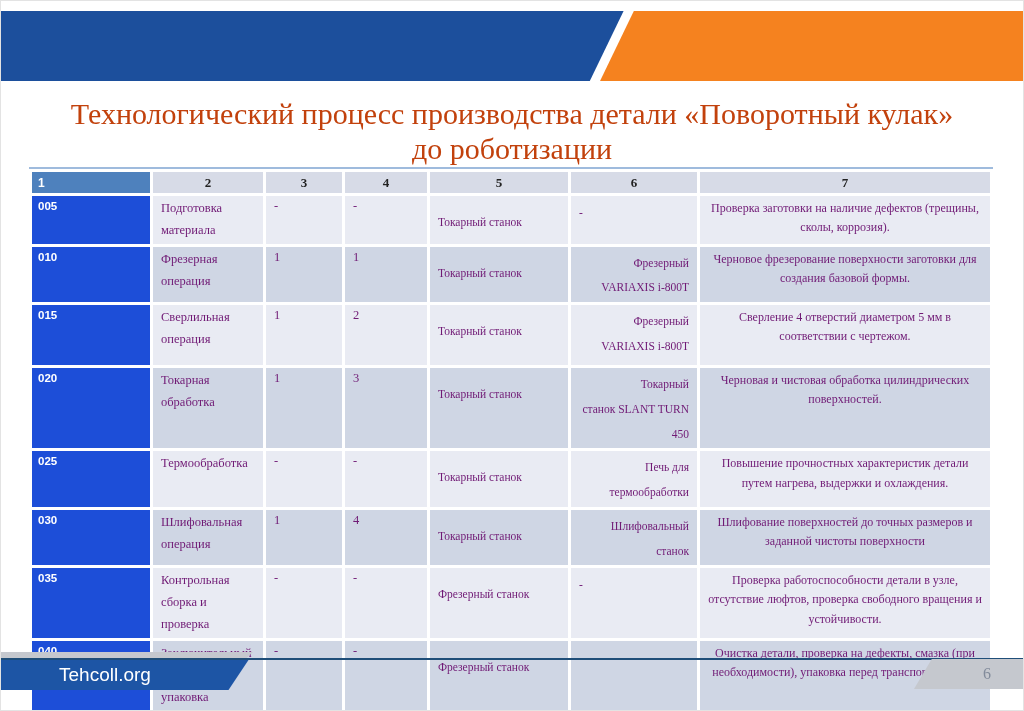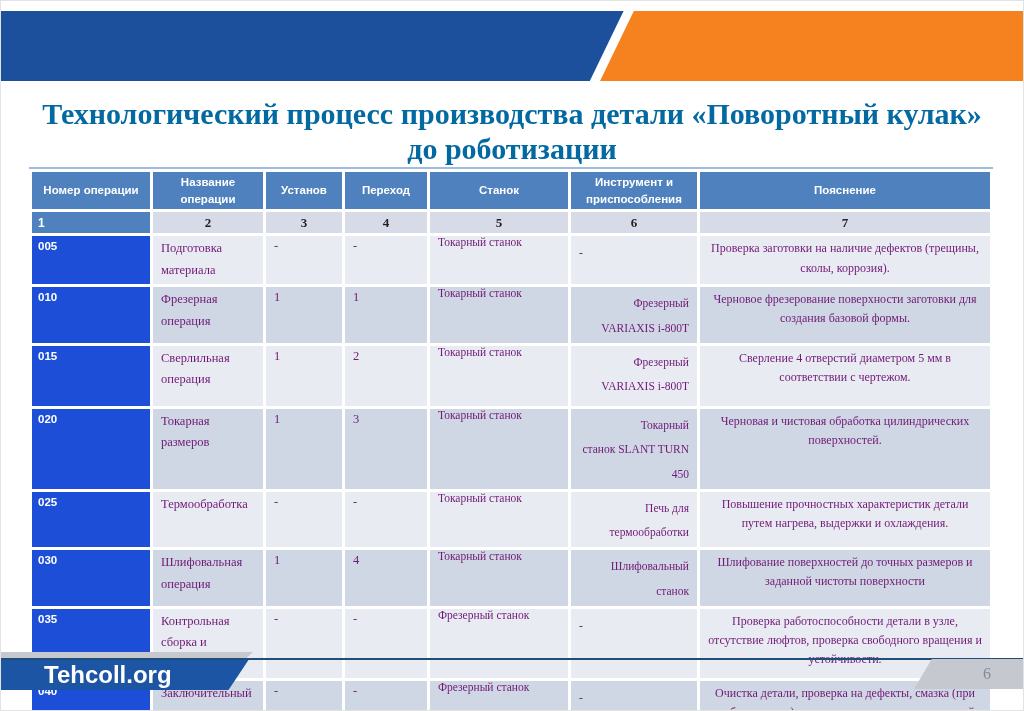--- a/index.html
+++ b/index.html
@@ -11,21 +11,21 @@
   
   .banner{position:absolute;top:10px;left:0;width:1024px;height:70px;}
   .banner-blue{position:absolute;inset:0;background:#1C4F9C;
     clip-path:polygon(0 0,60.8% 0,57.5% 100%,0 100%);}
   .banner-orange{position:absolute;inset:0;background:#F5821F;
     clip-path:polygon(61.8% 0,100% 0,100% 100%,58.5% 100%);}
   .banner-text{position:absolute;left:28px;top:50%;transform:translateY(-50%);
     color:#ffffff;font-size:19px;font-weight:bold;letter-spacing:.2px;}
   
   .slide-title{position:absolute;top:95px;left:0;width:100%;text-align:center;
-    font-family:"Liberation Serif",serif;font-weight:bold;color:#0369a1;
+    font-family:"Liberation Serif",serif;font-weight:normal;color:#c2410c;
     font-size:30px;line-height:1.17;}
   .slide-title span{display:block;}
   
   .proc-table{position:absolute;top:166px;left:28px;width:964px;
     border-collapse:separate;border-spacing:3px;table-layout:fixed;
     border-top:2px solid #9FBBDD;}
   .proc-table col.w1{width:118px}.proc-table col.w2{width:110px}
   .proc-table col.w3{width:76px}.proc-table col.w4{width:82px}
   .proc-table col.w5{width:138px}.proc-table col.w6{width:126px}
   .proc-table col.w7{width:auto}
@@ -43,41 +43,41 @@
     text-align:center;vertical-align:middle;}
   .proc-table tbody th.c1{background:#1d4ed8;color:#ffffff;
     font-family:"Liberation Sans",sans-serif;font-size:11.5px;font-weight:bold;
     text-align:left;vertical-align:top;padding:4px 6px;}
   .proc-table tbody td{font-family:"Liberation Serif",serif;color:#701a75;
     vertical-align:top;}
   .proc-table tbody tr:nth-child(odd) td{background:#E9EBF3;}
   .proc-table tbody tr:nth-child(even) td{background:#CFD6E4;}
   .proc-table tbody td.c2{font-size:12.5px;text-align:left;line-height:1.75;}
   .proc-table tbody td.c3,.proc-table tbody td.c4{font-size:12.5px;text-align:left;line-height:1.3;}
-  .proc-table tbody td.c5{font-size:11.5px;text-align:left;padding-top:0;}
+  .proc-table tbody td.c5{font-size:11.5px;text-align:left;padding-top:20px;}
   .proc-table tbody td.c6{font-size:11.5px;text-align:right;white-space:pre-line;
     line-height:2.15;padding-top:4px;}
   .proc-table tbody td.c7{font-size:12px;text-align:center;line-height:1.6;padding-top:3px;}
   .proc-table tbody td.dash{text-align:left;}
   .proc-table tbody tr:nth-child(1){height:30px;}
   .proc-table tbody tr:nth-child(2){height:49px;}
   .proc-table tbody tr:nth-child(3){height:60px;}
   .proc-table tbody tr:nth-child(4){height:52px;}
   .proc-table tbody tr:nth-child(5){height:55px;}
   .proc-table tbody tr:nth-child(6){height:29px;}
   .proc-table tbody tr:nth-child(7){height:47px;}
   .proc-table tbody tr:nth-child(8){height:55px;}
   
   .footer-gray-strip{position:absolute;left:0;top:651px;width:252px;height:7px;
     background:#C5C8CE;clip-path:polygon(0 0,100% 0,97% 100%,0 100%);}
   .footer-line{position:absolute;left:0;top:657px;width:1024px;height:2px;background:#1F4E79;}
   .footer-blue{position:absolute;left:0;top:659px;width:250px;height:30px;
     background:#1D55A5;clip-path:polygon(0 0,99% 0,91% 100%,0 100%);}
-  .footer-blue .site{display:block;padding-left:43px;line-height:29px;color:#fff;
-    font-size:24px;font-weight:bold;}
+  .footer-blue .site{display:block;padding-left:58px;line-height:29px;color:#fff;
+    font-size:19px;font-weight:normal;}
   .footer-page{position:absolute;left:913px;top:658px;width:111px;height:30px;
     background:#C5C8CE;clip-path:polygon(16% 0,100% 0,100% 100%,0 100%);
     text-align:center;}
   .footer-page .num{display:block;padding-left:35px;line-height:30px;
     font-family:"Liberation Serif",serif;font-size:16px;color:#828B9B;}
 </style>
 </head>
 <body>
 
 <div class="slide">
@@ -96,29 +96,20 @@
     <colgroup>
       <col class="w1">
         <col class="w2">
         <col class="w3">
         <col class="w4">
       <col class="w5">
         <col class="w6">
         <col class="w7">
     </colgroup>
     <thead>
-      <tr class="head">
-        <th>Номер операции</th>
-        <th>Название операции</th>
-        <th>Установ</th>
-        <th>Переход</th>
-        <th>Станок</th>
-        <th>Инструмент и приспособления</th>
-        <th>Пояснение</th>
-      </tr>
       <tr class="numrow">
         <td class="blue">1</td>
         <td>2</td>
         <td>3</td>
         <td>4</td>
         <td>5</td>
         <td>6</td>
         <td>7</td>
       </tr>
     </thead>
@@ -147,21 +138,21 @@
       <td class="c2">Сверлильная операция</td>
       <td class="c3">1</td>
       <td class="c4">2</td>
       <td class="c5">Токарный станок</td>
       <td class="c6">Фрезерный
 VARIAXIS i-800T</td>
       <td class="c7">Сверление 4 отверстий диаметром 5 мм в соответствии с чертежом.</td>
     </tr>
         <tr>
       <th class="c1">020</th>
-      <td class="c2">Токарная размеров</td>
+      <td class="c2">Токарная обработка</td>
       <td class="c3">1</td>
       <td class="c4">3</td>
       <td class="c5">Токарный станок</td>
       <td class="c6">Токарный
 станок SLANT TURN 450</td>
       <td class="c7">Черновая и чистовая обработка цилиндрических поверхностей.</td>
     </tr>
         <tr>
       <th class="c1">025</th>
       <td class="c2">Термообработка</td>

